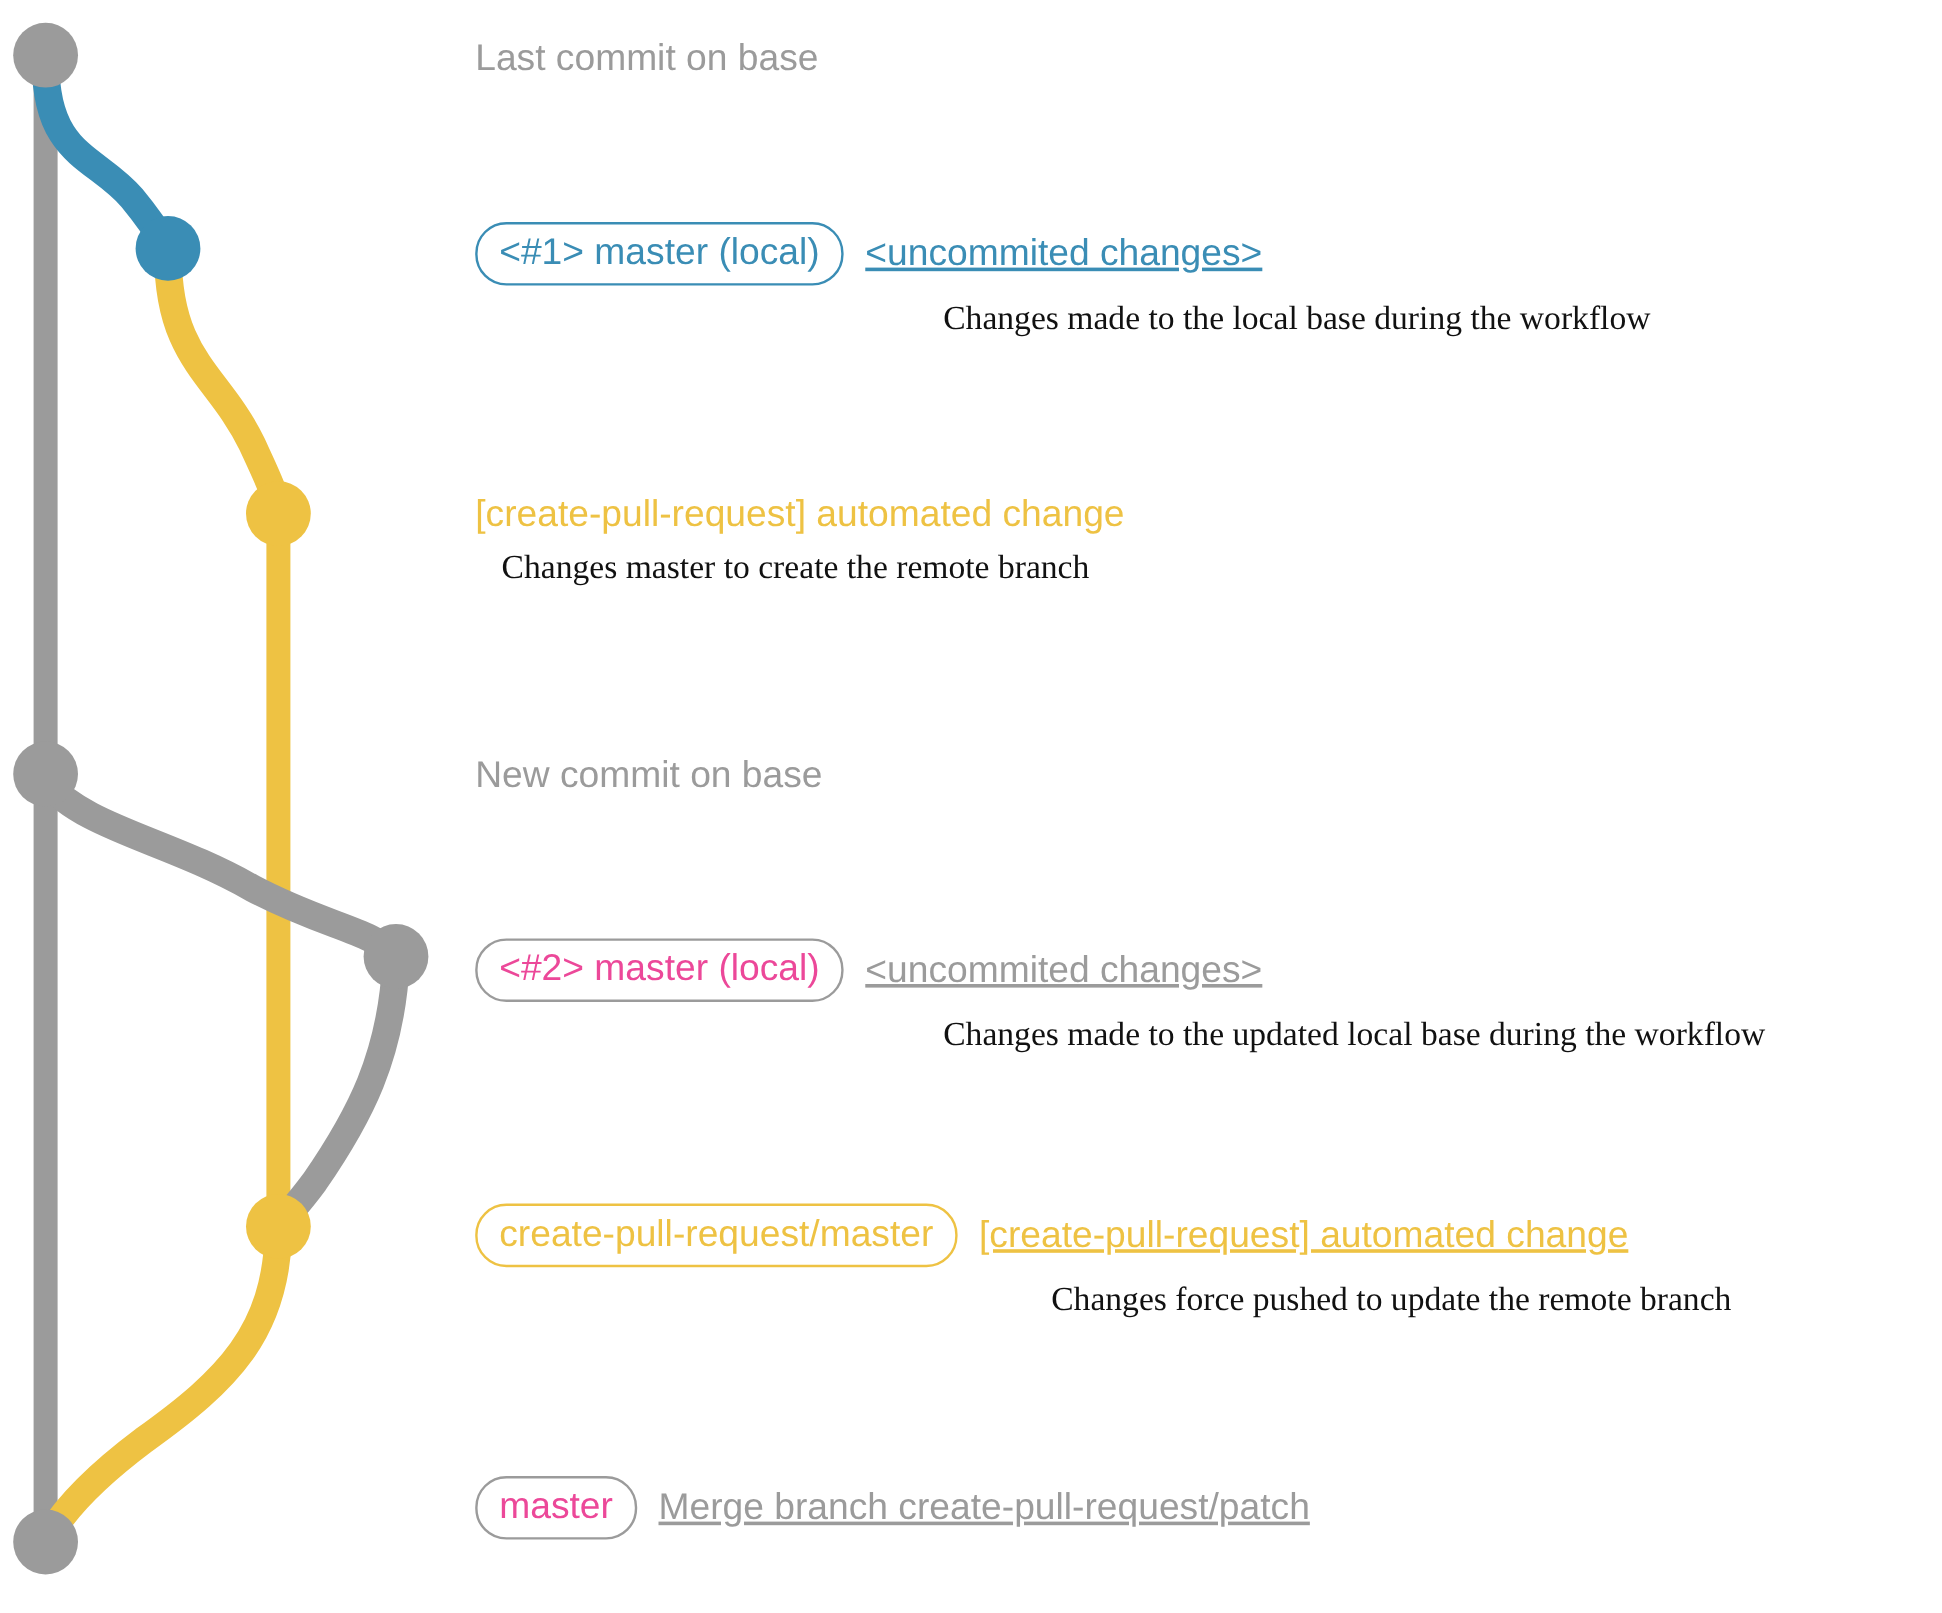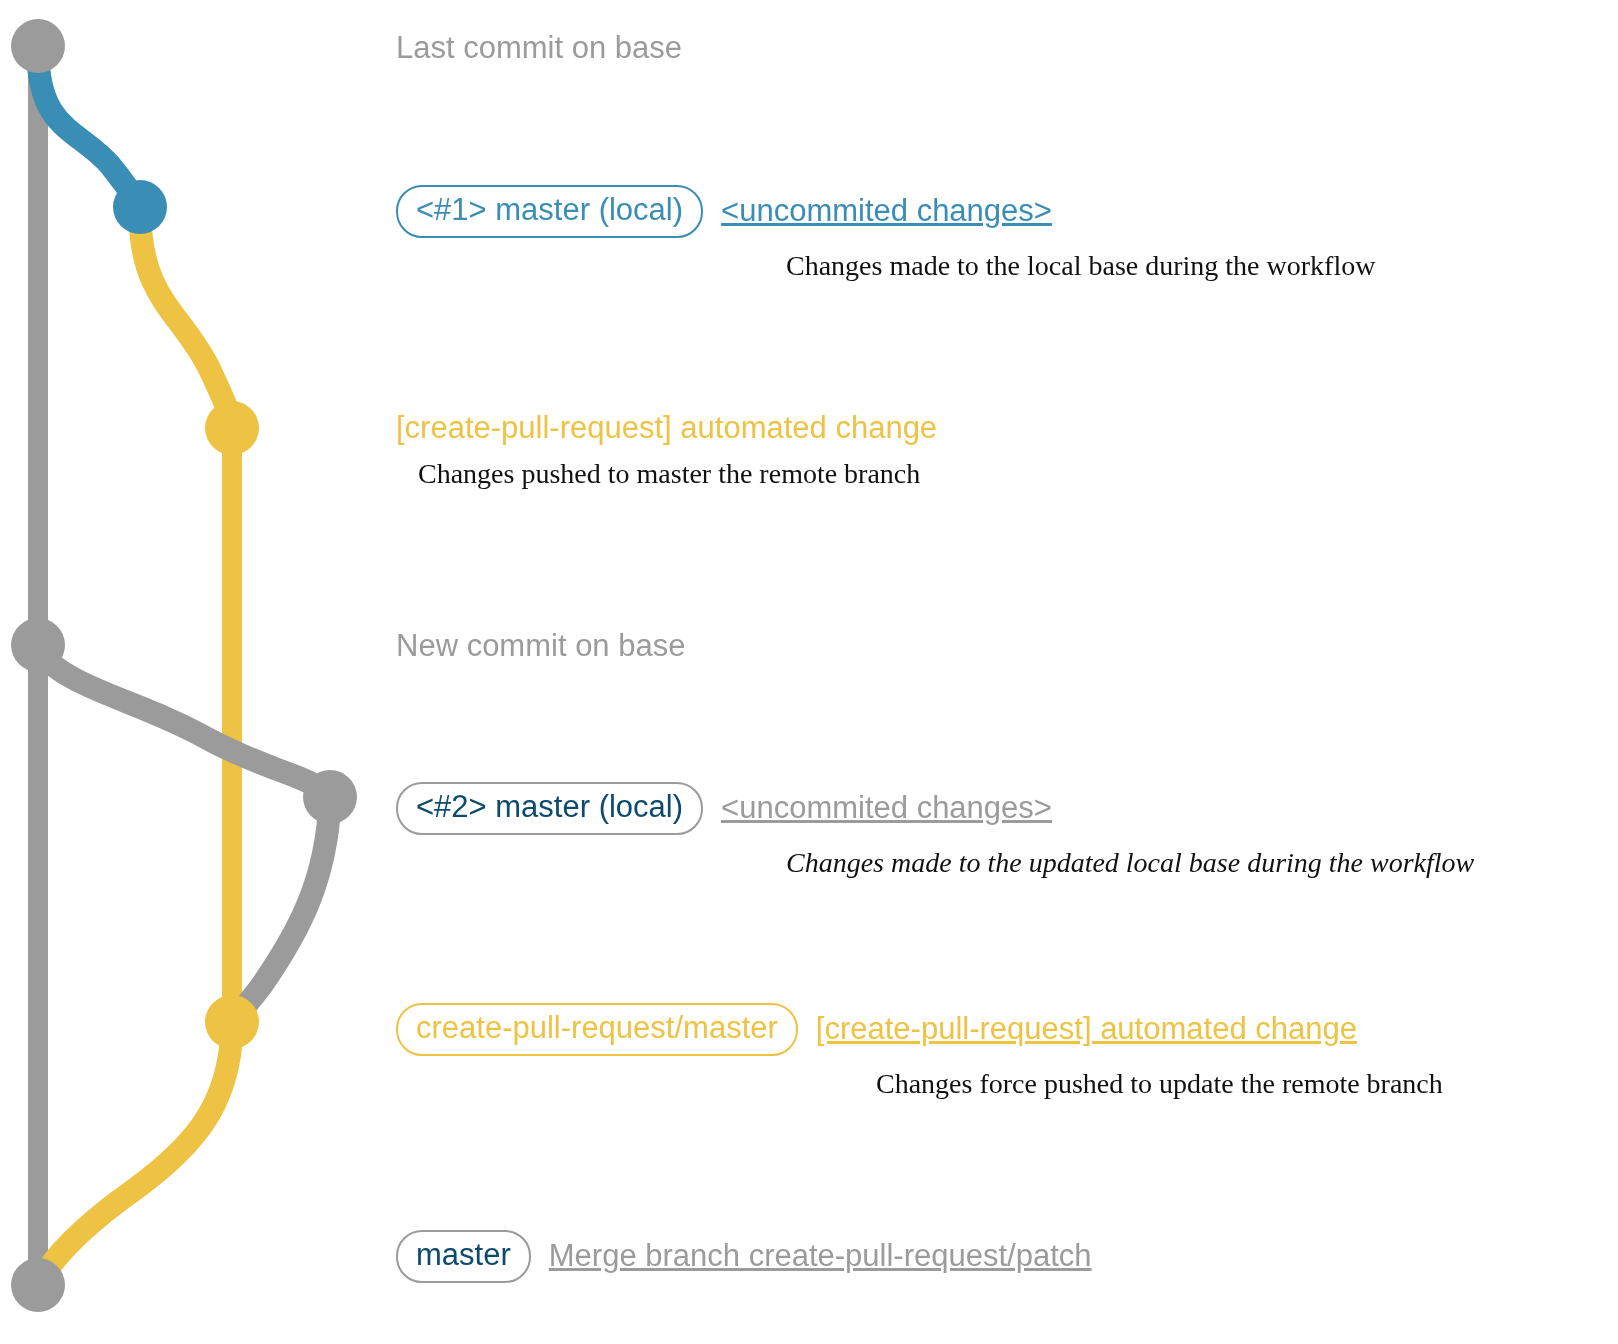--- a/index.html
+++ b/index.html
@@ -44,21 +44,21 @@
   .badge.blue {
     border-color: #3a8db5;
     color: #3a8db5;
   }
   .badge.yellow {
     border-color: #eec243;
     color: #eec243;
   }
   .badge.gray {
     border-color: #9b9b9b;
-    color: #0c4a6e;
+    color: #ec4899;
   }
   .subject {
     font-size: 31px;
     margin-left: 18px;
     color: #9b9b9b;
     white-space: nowrap;
     text-decoration: underline;
   }
   .subject.blue { color: #3a8db5; }
   .subject.yellow { color: #eec243; }
@@ -71,21 +71,21 @@
   .plain-subject.yellow { color: #eec243; }
   .note {
     font-family: "Liberation Serif", serif;
     font-size: 28px;
     color: #111111;
     white-space: nowrap;
     margin-top: 12px;
   }
   .note.indent-a { margin-left: 390px; }
   .note.indent-b { margin-left: 22px; }
-  .note.indent-c { margin-left: 390px; font-style: italic; }
+  .note.indent-c { margin-left: 390px; }
   .note.indent-d { margin-left: 480px; }
 </style>
 </head>
 <body>
 
 <div id="page">
 
   <svg id="graph" viewBox="0 0 400 1344" width="400" height="1344" xmlns="http://www.w3.org/2000/svg">
 
     <path d="M 38 46 L 38 1285" stroke="#9b9b9b" stroke-width="20" fill="none" stroke-linecap="butt"></path>
@@ -122,21 +122,21 @@
       <span class="badge blue">&lt;#1&gt; master (local)</span>
       <span class="subject blue">&lt;uncommited changes&gt;</span>
     </div>
     <div class="note indent-a">Changes made to the local base during the workflow</div>
   </div>
 
   <div class="row" style="top:410px">
     <div class="row-line">
       <span class="plain-subject yellow">[create-pull-request] automated change</span>
     </div>
-    <div class="note indent-b">Changes pushed to master the remote branch</div>
+    <div class="note indent-b">Changes master to create the remote branch</div>
   </div>
 
   <div class="row" style="top:628px">
     <div class="row-line">
       <span class="plain-subject gray">New commit on base</span>
     </div>
   </div>
 
   <div class="row" style="top:782px">
     <div class="row-line">

